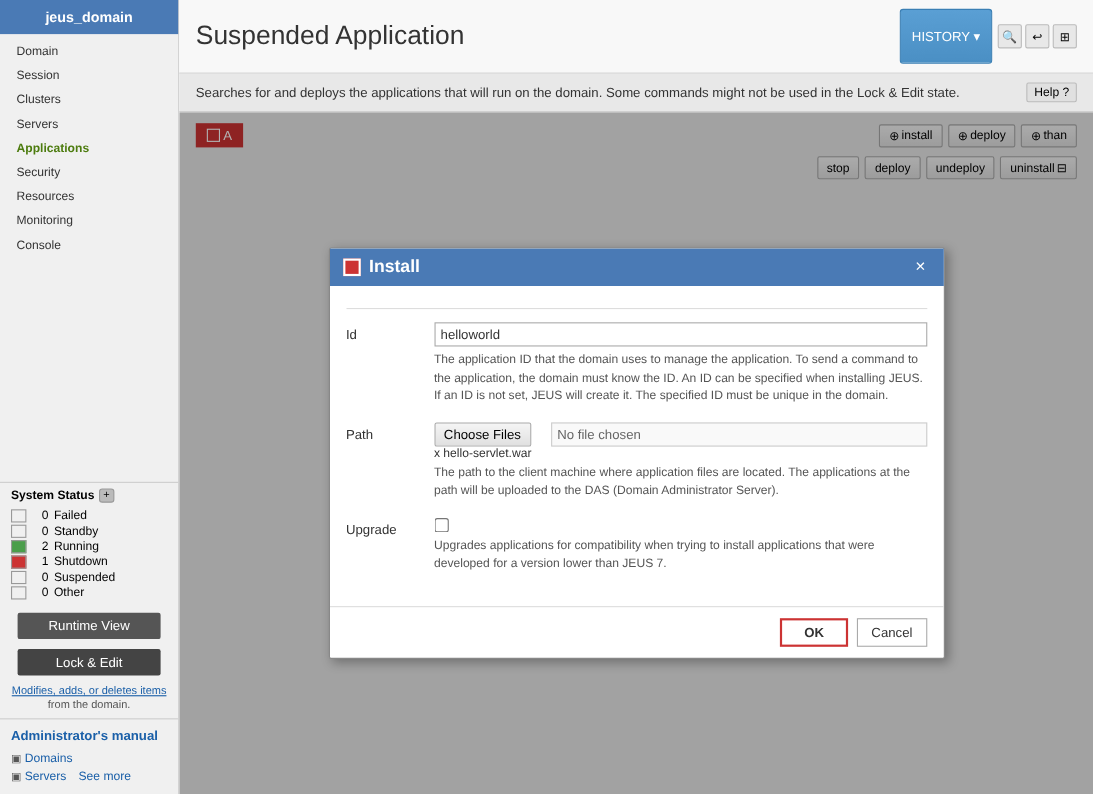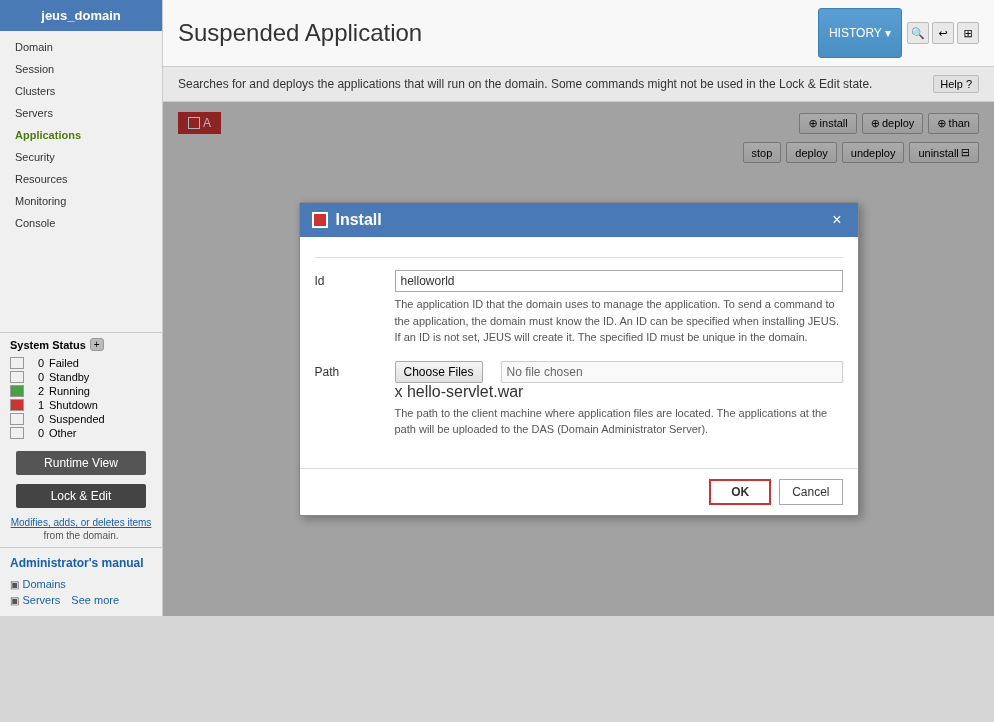--- a/index.html
+++ b/index.html
@@ -1,19 +1,19 @@
 <!DOCTYPE html>
 <html><head>
   <meta charset="utf-8">
   <style>
     * { box-sizing: border-box; margin: 0; padding: 0; }
     body { font-family: Arial, sans-serif; font-size: 12px; background: #d6d6d6; width: 994px; height: 722px; overflow: hidden; }
 
     
-    .app-container { display: flex; width: 994px; height: 616px; }
+    .app-container { display: flex; width: 994px; height: 722px; }
 
     
     .sidebar { width: 163px; min-width: 163px; background: #f0f0f0; border-right: 1px solid #ccc; display: flex; flex-direction: column; }
     .sidebar-header { background: #4a7ab5; color: white; text-align: center; padding: 8px 5px; font-size: 13px; font-weight: bold; }
     .sidebar-nav { flex: 1; padding: 5px 0; }
     .sidebar-nav-item { padding: 5px 15px; cursor: pointer; color: #333; font-size: 11px; }
     .sidebar-nav-item.active { color: #4d7c0f; font-weight: bold; }
 
     .system-status { padding: 5px 10px; border-top: 1px solid #ccc; }
     .system-status-header { display: flex; align-items: center; font-size: 11px; font-weight: bold; margin-bottom: 5px; gap: 4px; }
@@ -71,21 +71,21 @@
 
     .field-row { display: flex; margin-bottom: 15px; }
     .field-label { width: 80px; min-width: 80px; font-size: 12px; color: #333; padding-top: 4px; }
     .field-content { flex: 1; }
     .field-input { width: 100%; border: 1px solid #aaa; padding: 3px 5px; font-size: 12px; color: #333; }
     .field-desc { font-size: 11px; color: #555; margin-top: 4px; line-height: 1.5; }
 
     .file-input-row { display: flex; align-items: center; gap: 18px; }
     .choose-files-btn { background: linear-gradient(to bottom, #f5f5f5, #e0e0e0); border: 1px solid #aaa; padding: 3px 8px; cursor: pointer; font-size: 12px; border-radius: 2px; }
     .file-name { font-size: 12px; color: #666; padding: 3px 5px; border: 1px solid #ccc; flex: 1; background: #f9f9f9; }
-    .file-selected { font-size: 16px; color: #333; margin-top: 0; }
+    .file-selected { font-size: 11px; color: #333; margin-top: 0; }
 
     .checkbox-row { display: flex; align-items: flex-start; gap: 6px; }
     .field-checkbox { width: 13px; height: 13px; margin-top: 1px; }
 
     .modal-footer { padding: 10px 15px; border-top: 1px solid #ddd; display: flex; justify-content: flex-end; gap: 8px; }
     .ok-btn { background: white; border: 2px solid #cc3333; color: #333; padding: 4px 20px; cursor: pointer; font-size: 12px; font-weight: bold; }
     .cancel-btn { background: white; border: 1px solid #aaa; color: #333; padding: 4px 12px; cursor: pointer; font-size: 12px; }
   </style>
 </head>
 <body>
@@ -255,20 +255,29 @@
                 <div class="file-input-row">
                   <button class="choose-files-btn">Choose Files</button>
                   <span class="file-name">No file chosen</span>
                 </div>
                 <div class="file-selected">x hello-servlet.war</div>
                 <div class="field-desc">The path to the client machine where application files are located. The applications at the path will be uploaded to the DAS (Domain Administrator Server).</div>
               </div>
             </div>
 
 
+            <div class="field-row">
+              <div class="field-label">Upgrade</div>
+              <div class="field-content">
+                <div class="checkbox-row">
+                  <input type="checkbox" class="field-checkbox" style="">
+                </div>
+                <div class="field-desc">Upgrades applications for compatibility when trying to install applications that were developed for a version lower than JEUS 7.</div>
+              </div>
+            </div>
           </div>
 
           <div class="modal-footer">
             <button class="ok-btn">OK</button>
             <button class="cancel-btn">Cancel</button>
           </div>
         </div>
       </div>
     </div>
   </div>

